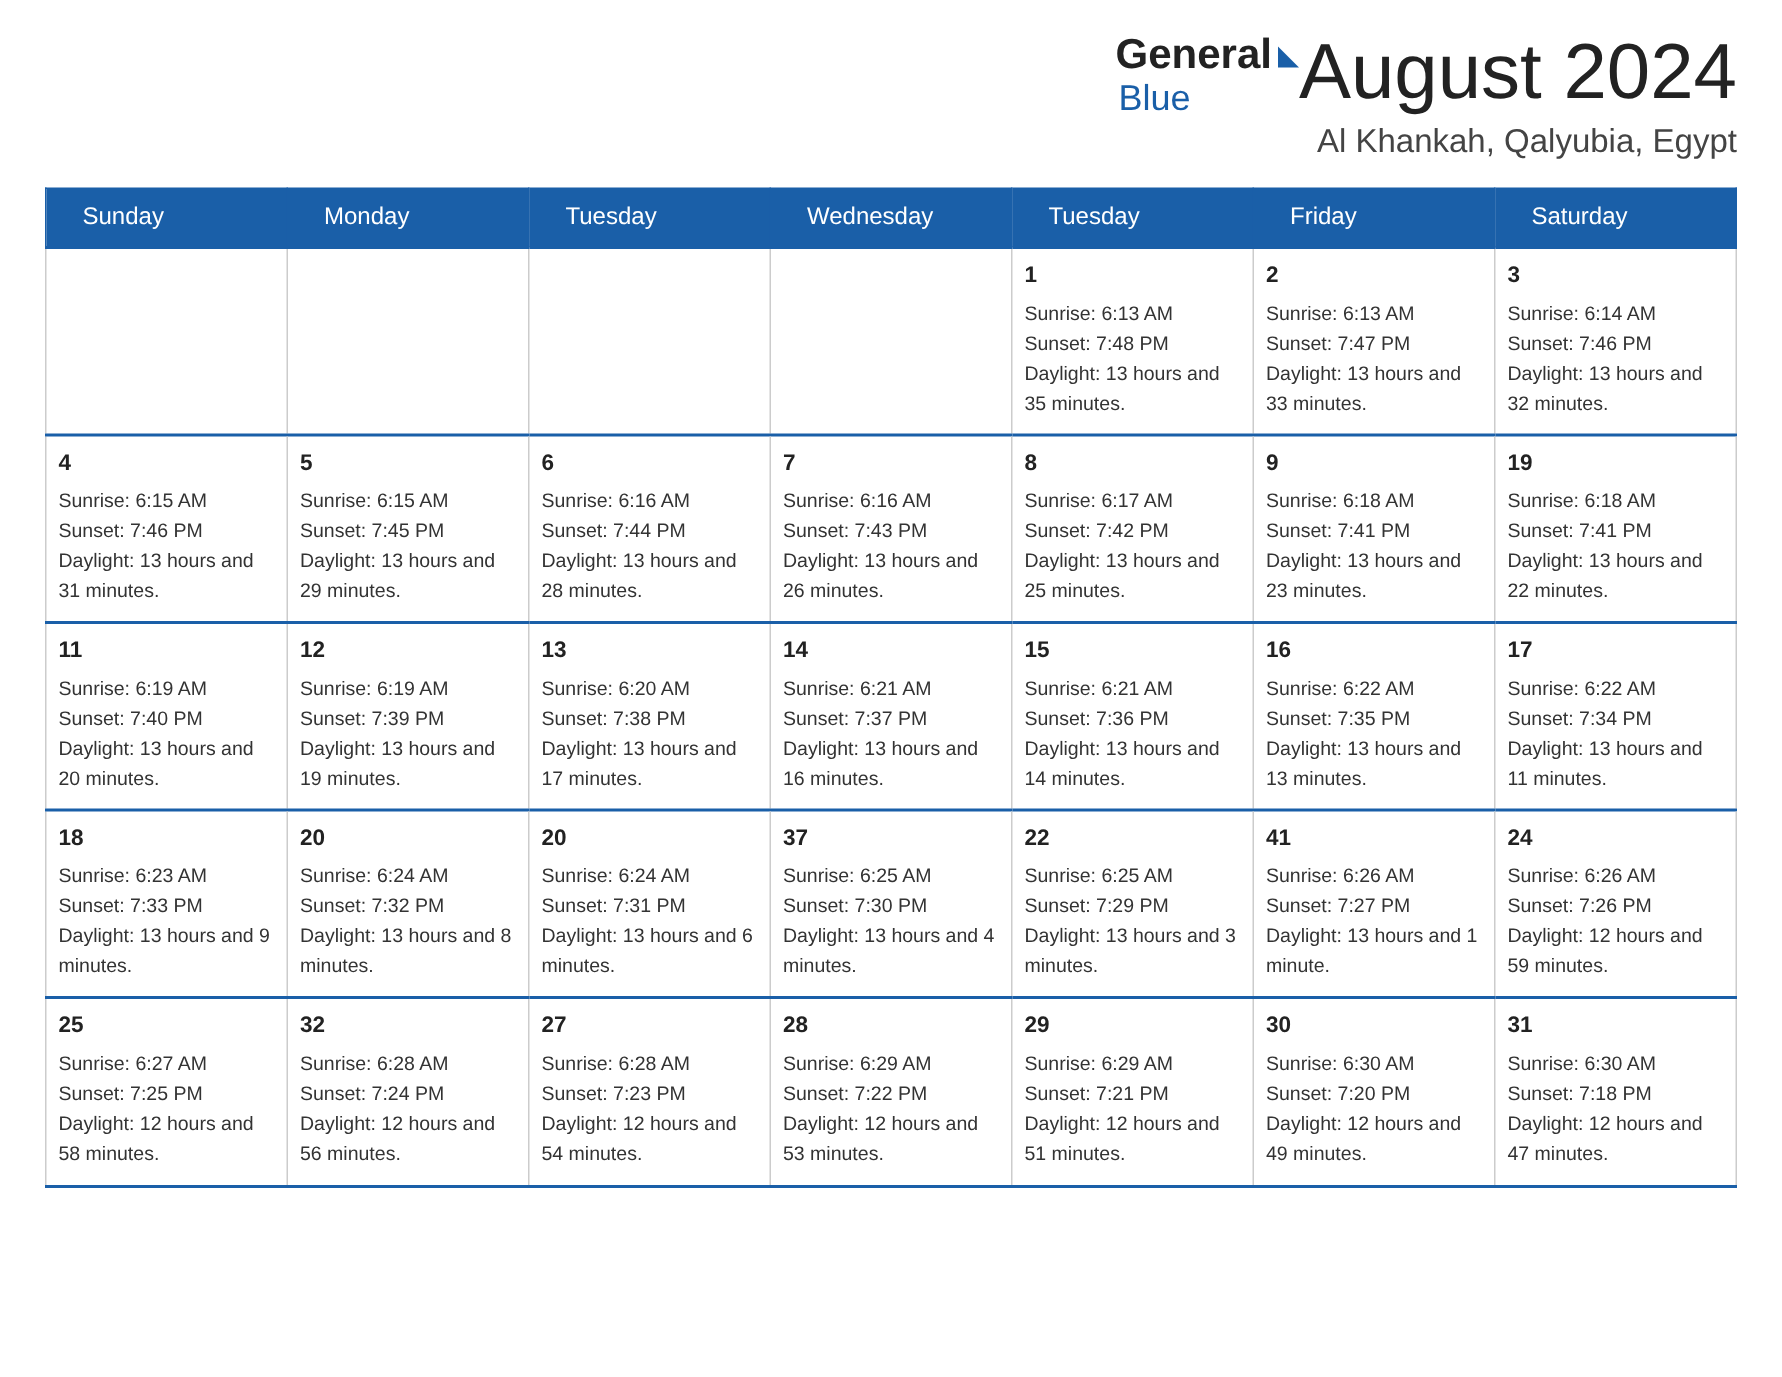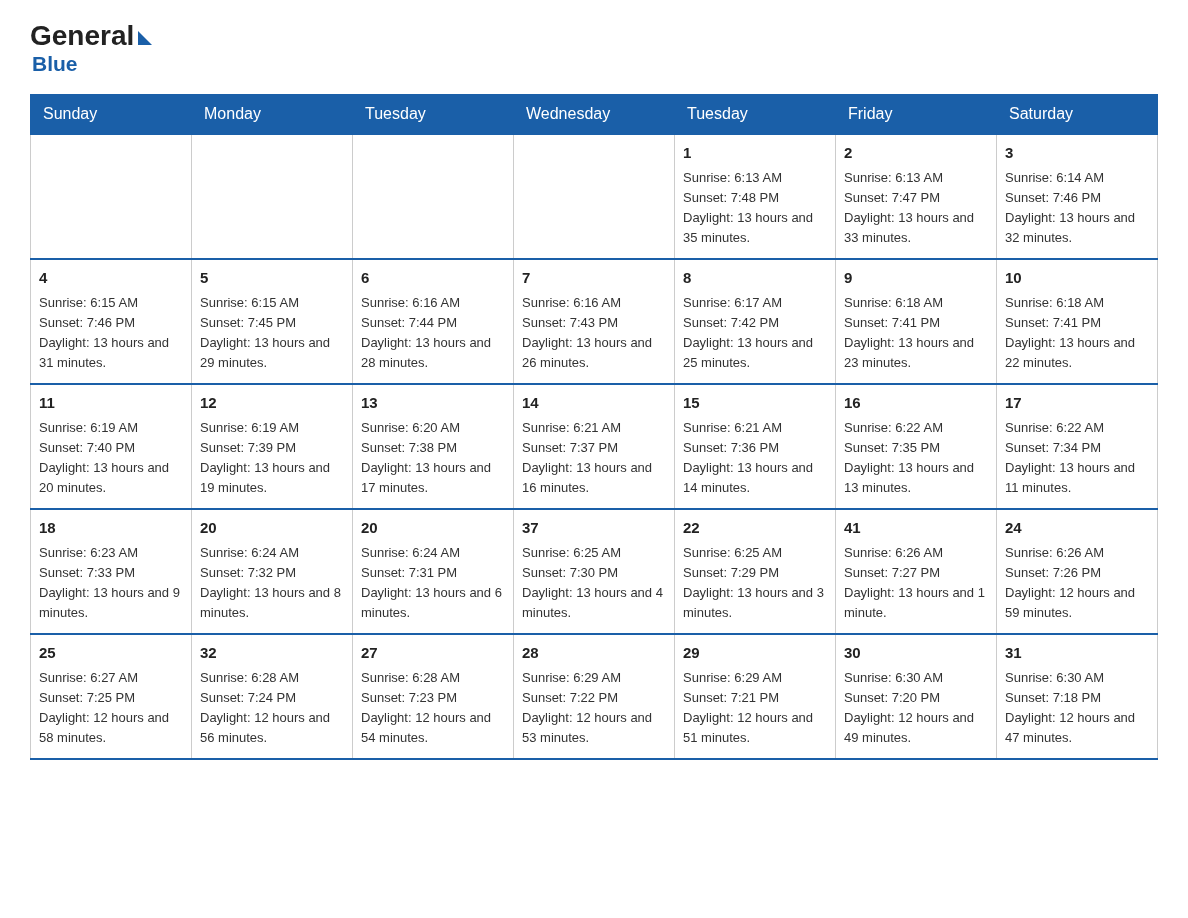--- a/index.html
+++ b/index.html
@@ -6,23 +6,24 @@
     body {
       font-family: Arial, Helvetica, sans-serif;
       background: #fff;
       color: #222;
       width: 1188px;
       min-height: 918px;
       padding: 20px 30px 30px 30px;
     }
     .header {
       display: flex;
-      justify-content: space-between;
+      justify-content: flex-end;
       align-items: flex-start;
       margin-bottom: 18px;
+      margin-left: 40px;
     }
     .logo {
       display: flex;
       flex-direction: column;
       align-items: flex-start;
     }
     .logo-top {
       display: flex;
       align-items: center;
     }
@@ -34,22 +35,22 @@
     .logo-arrow {
       width: 0;
       height: 0;
       border-left: 14px solid #1a5fa8;
       border-top: 14px solid transparent;
       border-bottom: 0px solid transparent;
       margin-left: 4px;
       margin-top: 4px;
     }
     .logo-blue {
-      font-size: 21px;
-      font-weight: bold;
+      font-size: 24px;
+      font-weight: normal;
       color: #1a5fa8;
       margin-left: 2px;
     }
     .header-right {
       text-align: right;
     }
     .month-title {
       font-size: 52px;
       font-weight: 300;
       color: #222;
@@ -60,21 +61,21 @@
       color: #444;
       margin-top: 4px;
     }
     .calendar {
       width: 100%;
       border-collapse: collapse;
     }
     .calendar th {
       background-color: #1a5fa8;
       color: #fff;
-      padding: 10px 12px;
+      padding: 10px 24px;
       font-size: 16px;
       font-weight: 500;
       text-align: left;
       border: 1px solid #1a5fa8;
     }
     .calendar td {
       vertical-align: top;
       border: 1px solid #ccc;
       padding: 7px 8px 10px 8px;
       width: 14.28%;
@@ -112,20 +113,24 @@
 </head>
 <body>
 
 <div class="header">
   <div class="logo">
     <div class="logo-top">
       <span class="logo-general">General</span>
       <div class="logo-arrow"></div>
     </div>
     <span class="logo-blue">Blue</span>
+  </div>
+  <div class="header-right">
+    <div class="month-title">August 2024</div>
+    <div class="location-title">Al Khankah, Qalyubia, Egypt</div>
   </div>
 </div>
 
 <table class="calendar">
   <thead>
     <tr>
     <th>Sunday</th>
         <th>Monday</th>
         <th>Tuesday</th>
         <th>Wednesday</th>
@@ -172,21 +177,21 @@
         </td>
         <td>
           <span class="day-number">8</span>
           <div class="day-info">Sunrise: 6:17 AM<br>Sunset: 7:42 PM<br>Daylight: 13 hours and 25 minutes.</div>
         </td>
         <td>
           <span class="day-number">9</span>
           <div class="day-info">Sunrise: 6:18 AM<br>Sunset: 7:41 PM<br>Daylight: 13 hours and 23 minutes.</div>
         </td>
         <td>
-          <span class="day-number">10</span>
+          <span class="day-number">19</span>
           <div class="day-info">Sunrise: 6:18 AM<br>Sunset: 7:41 PM<br>Daylight: 13 hours and 22 minutes.</div>
         </td>
       </tr>
       <tr>
         <td>
           <span class="day-number">11</span>
           <div class="day-info">Sunrise: 6:19 AM<br>Sunset: 7:40 PM<br>Daylight: 13 hours and 20 minutes.</div>
         </td>
         <td>
           <span class="day-number">12</span>

